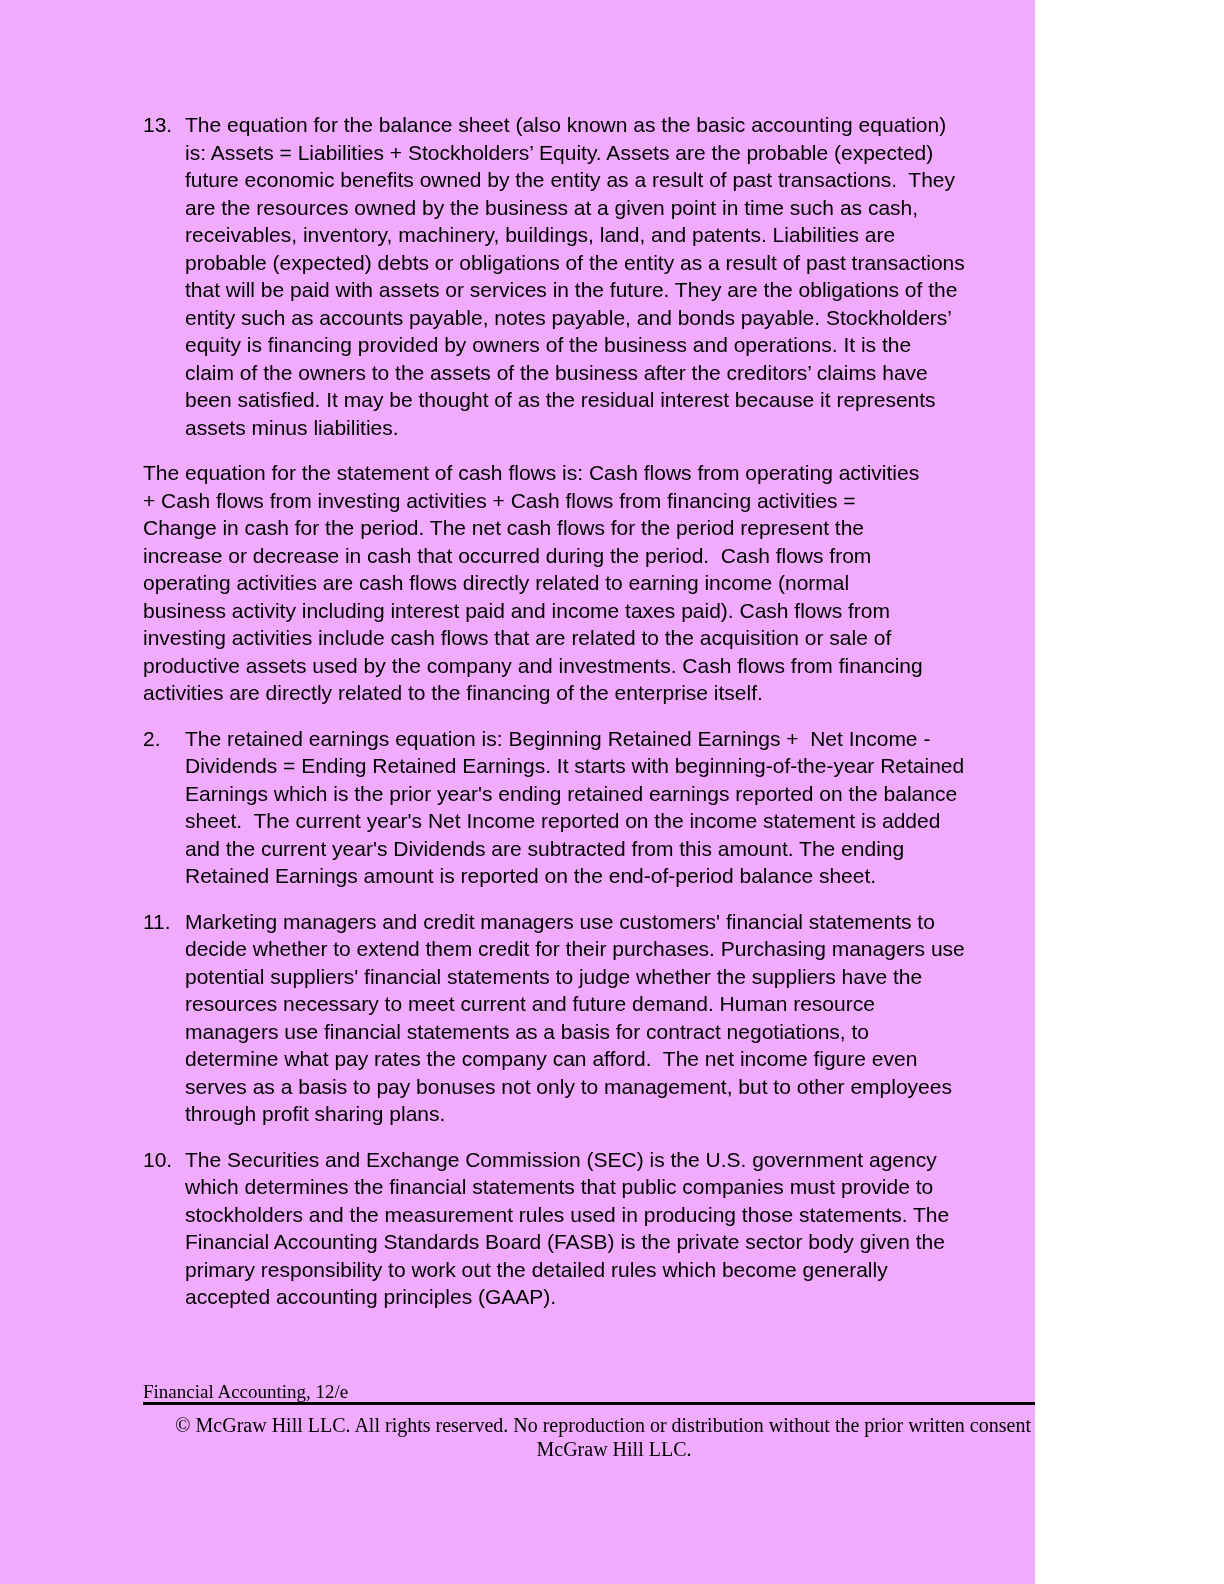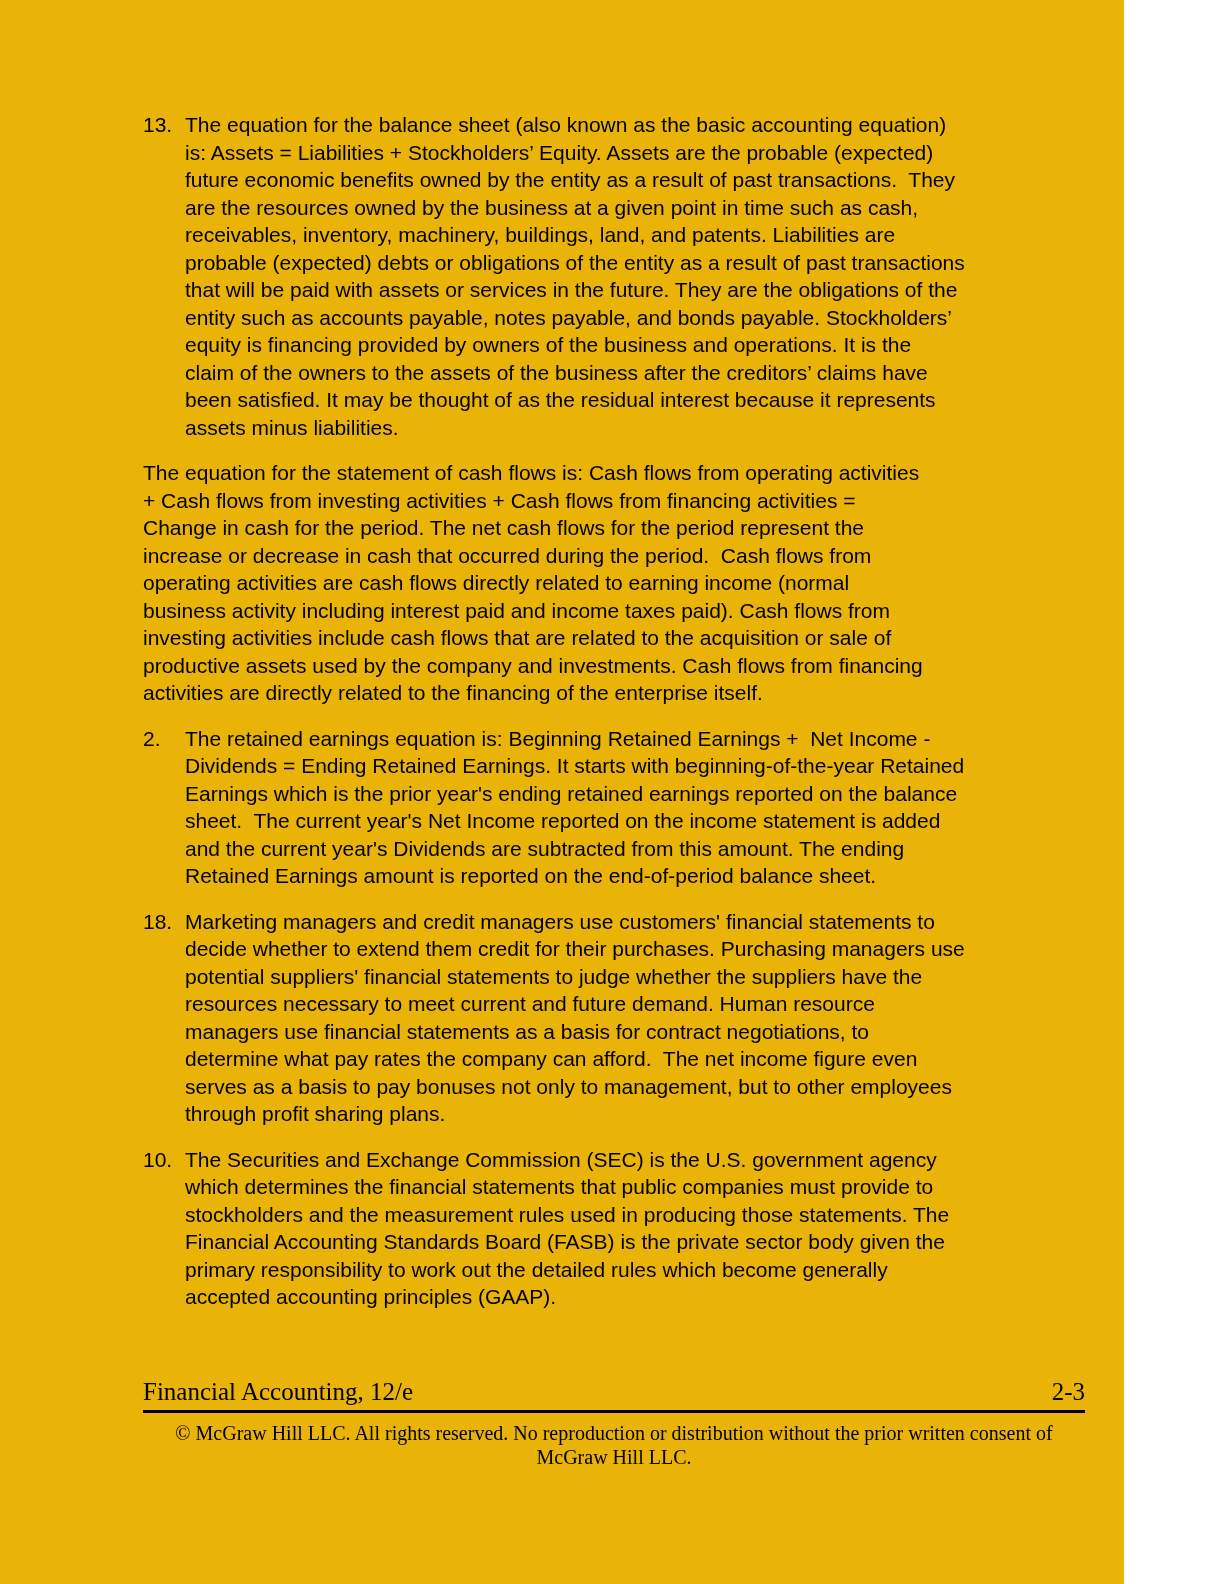--- a/index.html
+++ b/index.html
@@ -2,23 +2,23 @@
 <html><head>
 <meta charset="utf-8">
 <style>
   html, body {
     margin: 0;
     padding: 0;
     background: #ffffff;
   }
   .page {
     position: relative;
-    width: 1124px;
+    width: 1035px;
     height: 1584px;
-    background: #eab308;
+    background: #f0abfc;
     color: #000000;
     font-family: "Liberation Sans", sans-serif;
     overflow: hidden;
   }
   .content {
     position: absolute;
     left: 143px;
     top: 111px;
     width: 942px;
   }
@@ -42,22 +42,22 @@
     top: 1382px;
     width: 942px;
     font-family: "Liberation Serif", serif;
     color: #000000;
   }
   .footer-rule-row {
     display: flex;
     justify-content: space-between;
     align-items: center;
     border-bottom: 3px solid #000000;
-    padding-bottom: 9px;
-    font-size: 25px;
+    padding-bottom: 1px;
+    font-size: 19px;
     line-height: 19px;
   }
   .copyright {
     margin-top: 8px;
     text-align: center;
     font-size: 20px;
     line-height: 24px;
     white-space: pre-line;
   }
 </style>
@@ -99,21 +99,21 @@
     <div class="item-num">2.</div>
     <div class="item-text">The retained earnings equation is: Beginning Retained Earnings +  Net Income -
 Dividends = Ending Retained Earnings. It starts with beginning-of-the-year Retained
 Earnings which is the prior year's ending retained earnings reported on the balance
 sheet.  The current year's Net Income reported on the income statement is added
 and the current year's Dividends are subtracted from this amount. The ending
 Retained Earnings amount is reported on the end-of-period balance sheet.</div>
   </div>
 
   <div class="item">
-    <div class="item-num">18.</div>
+    <div class="item-num">11.</div>
     <div class="item-text">Marketing managers and credit managers use customers' financial statements to
 decide whether to extend them credit for their purchases. Purchasing managers use
 potential suppliers' financial statements to judge whether the suppliers have the
 resources necessary to meet current and future demand. Human resource
 managers use financial statements as a basis for contract negotiations, to
 determine what pay rates the company can afford.  The net income figure even
 serves as a basis to pay bonuses not only to management, but to other employees
 through profit sharing plans.</div>
   </div>
 

